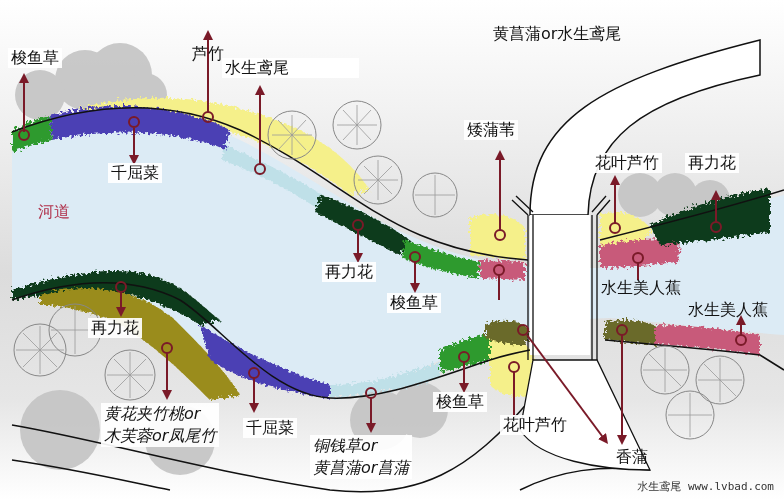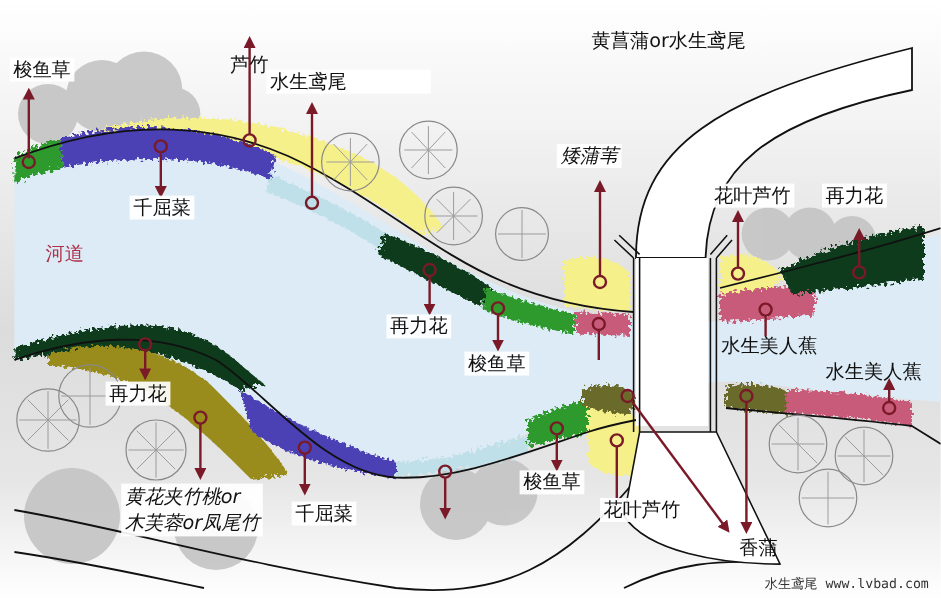--- a/index.html
+++ b/index.html
@@ -163,29 +163,31 @@
     </g>
   </svg>
 
   <span class="river-label" style="left:38px;top:202px;">河道</span>
 
   <span class="label" style="left:8px;top:48px;">梭鱼草</span>
   <span class="label plain" style="left:189px;top:8px;margin-top:36px;">芦竹</span>
   <span class="label plain" style="left:490px;top:24px;">黄菖蒲or水生鸢尾</span>
   <span class="label" style="left:222px;top:58px;padding-right:70px;">水生鸢尾</span>
   <span class="label" style="left:108px;top:163px;">千屈菜</span>
-  <span class="label" style="left:464px;top:120px;font-style:italic;">矮蒲苇</span>
+  <span class="label" style="left:464px;top:120px;">矮蒲苇</span>
   <span class="label" style="left:592px;top:153px;">花叶芦竹</span>
   <span class="label" style="left:685px;top:153px;">再力花</span>
   <span class="label" style="left:322px;top:262px;">再力花</span>
   <span class="label" style="left:387px;top:293px;">梭鱼草</span>
   <span class="label plain" style="left:598px;top:278px;">水生美人蕉</span>
   <span class="label plain" style="left:685px;top:300px;">水生美人蕉</span>
   <span class="label" style="left:88px;top:318px;">再力花</span>
   <span class="label multi" style="left:101px;top:403px;">黄花夹竹桃or
 木芙蓉or凤尾竹</span>
   <span class="label" style="left:243px;top:418px;">千屈菜</span>
+  <span class="label multi" style="left:310px;top:435px;">铜钱草or
+黄菖蒲or菖蒲</span>
   <span class="label" style="left:433px;top:392px;">梭鱼草</span>
   <span class="label" style="left:500px;top:415px;">花叶芦竹</span>
   <span class="label plain" style="left:613px;top:447px;">香蒲</span>
 
   <span class="watermark">水生鸢尾 www.lvbad.com</span>
 </div>
 
 </body></html>

